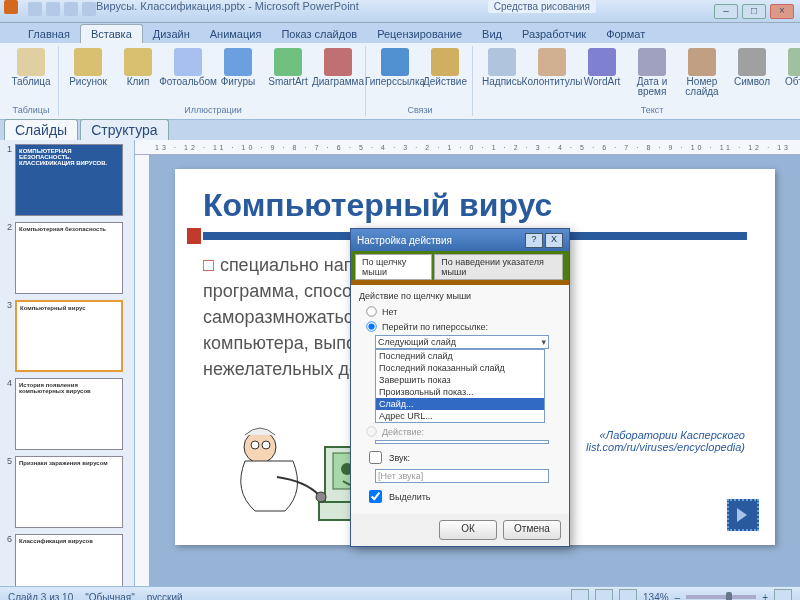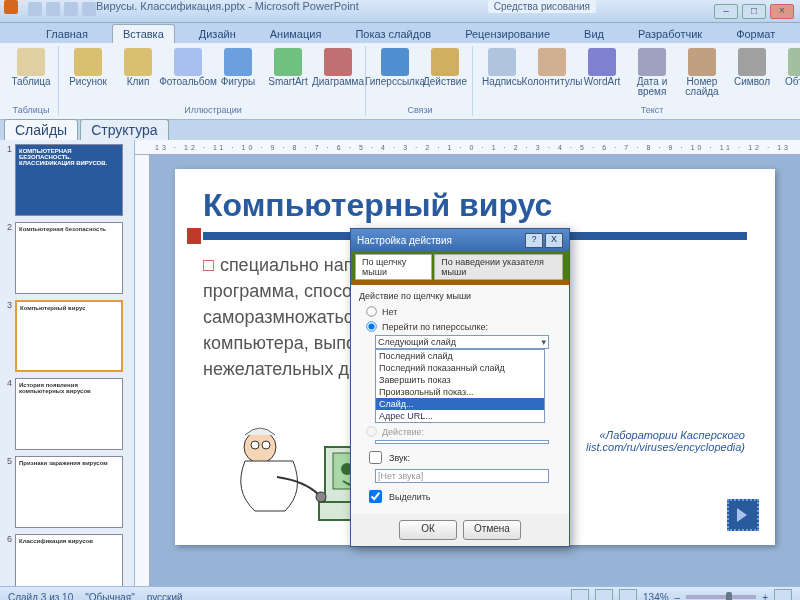--- a/index.html
+++ b/index.html
@@ -5,21 +5,21 @@
 html,body{margin:0;padding:0;font-family:"Segoe UI",Tahoma,sans-serif;font-size:11px;background:#cfe0f5;width:800px;height:600px;overflow:hidden;color:#333}
 .titlebar{height:22px;background:linear-gradient(#dbe8f9,#bcd4f0);display:flex;align-items:flex-start;padding:0 4px;border-bottom:1px solid #9ab}
 .titlebar .icon{width:14px;height:14px;background:#d2691e;margin-right:6px;border-radius:2px}
 .titlebar .fname{color:#4a658a;font-size:11px;margin-right:8px}
 .titlebar .tools{color:#4a658a;font-size:10px;background:#e8f0fb;padding:1px 6px;border-radius:2px;margin-left:auto;margin-right:200px}
 .winbtns{display:flex;gap:4px;position:absolute;right:6px;top:4px}
 .winbtn{width:22px;height:13px;background:#cfdff2;border:1px solid #7a9;border-radius:2px;text-align:center;line-height:11px;font-size:10px;color:#456}
 .winbtn.close{background:#d98;border-color:#c66}
 .qat{height:18px;display:flex;align-items:center;padding-left:4px;gap:4px}
 .qat span{width:14px;height:14px;background:#b3c9e6;border-radius:2px}
-.tabs{height:20px;display:flex;align-items:flex-end;padding-left:36px;gap:14px;background:linear-gradient(#bcd4f0,#bcd4f0)}
+.tabs{height:20px;display:flex;align-items:flex-end;padding-left:18px;gap:0;background:linear-gradient(#bcd4f0,#bcd4f0)}
 .tab{padding:3px 10px;color:#2a4b7a;font-size:11px;border-radius:3px 3px 0 0;cursor:pointer}
 .tab.active{background:#edf3fb;border:1px solid #9ab;border-bottom:none}
 .ribbon{height:70px;background:#edf3fb;border-bottom:1px solid #9abbdc;display:flex;padding:3px 4px;gap:2px}
 .rgroup{display:flex;flex-direction:column;align-items:center;border-right:1px solid #c5d6ec;padding:0 4px;position:relative}
 .rgroup .items{display:flex;gap:4px;align-items:flex-start}
 .rbtn{display:flex;flex-direction:column;align-items:center;width:46px;cursor:pointer;padding:2px 0}
 .rbtn .ric{width:28px;height:28px;border-radius:3px;margin-bottom:1px}
 .rbtn .lbl{font-size:10px;text-align:center;line-height:10px;color:#3a5a84}
 .rgroup .gname{font-size:9px;color:#5a7aa6;position:absolute;bottom:1px}
 .panetabs{height:20px;background:#c0d5ed;display:flex;align-items:flex-end;padding-left:4px}
@@ -56,21 +56,21 @@
 .dtab.inact{background:#e6e6e6}
 .dbody{padding:6px 8px;background:#f8f8f8;border-top:5px solid #a16207}
 .dgroup{font-size:9px;margin-bottom:4px}
 .drad{display:flex;align-items:center;gap:4px;margin:2px 0 2px 6px;font-size:9px}
 .drad input{margin:0;transform:scale(.8)}
 .dsel{width:168px;border:1px solid #7a9cc6;background:#fff;margin-left:16px;font-size:9px;padding:1px 2px;position:relative}
 .dlist{width:168px;border:1px solid #7a9cc6;background:#fff;margin-left:16px;font-size:9px}
 .dlist div{padding:1px 3px}
 .dlist .hl{background:#316ac5;color:#fff}
 .dchk{display:flex;align-items:center;gap:4px;margin:4px 0 2px 6px;font-size:9px}
-.dbtns2{display:flex;justify-content:center;gap:6px;padding:6px 8px}
+.dbtns2{display:flex;justify-content:flex-end;gap:6px;padding:6px 8px}
 .pbtn{width:56px;height:18px;background:linear-gradient(#fefefe,#e0e0e0);border:1px solid #888;border-radius:3px;font-size:10px;text-align:center;line-height:16px;cursor:pointer}
 .status{height:20px;background:linear-gradient(#dbe8f9,#bcd4f0);border-top:1px solid #9abbdc;display:flex;align-items:center;padding:0 8px;font-size:10px;color:#3a5a84;gap:12px}
 .status .right{margin-left:auto;display:flex;align-items:center;gap:6px}
 .vbtn{width:16px;height:14px;background:#cbdef3;border:1px solid #8aa}
 .zslider{width:70px;height:4px;background:#aac;position:relative}
 .zslider:after{content:"";position:absolute;left:40px;top:-3px;width:6px;height:10px;background:#678;border-radius:2px}
 .disabled{color:#999}
 </style>
 </head>
 <body>

